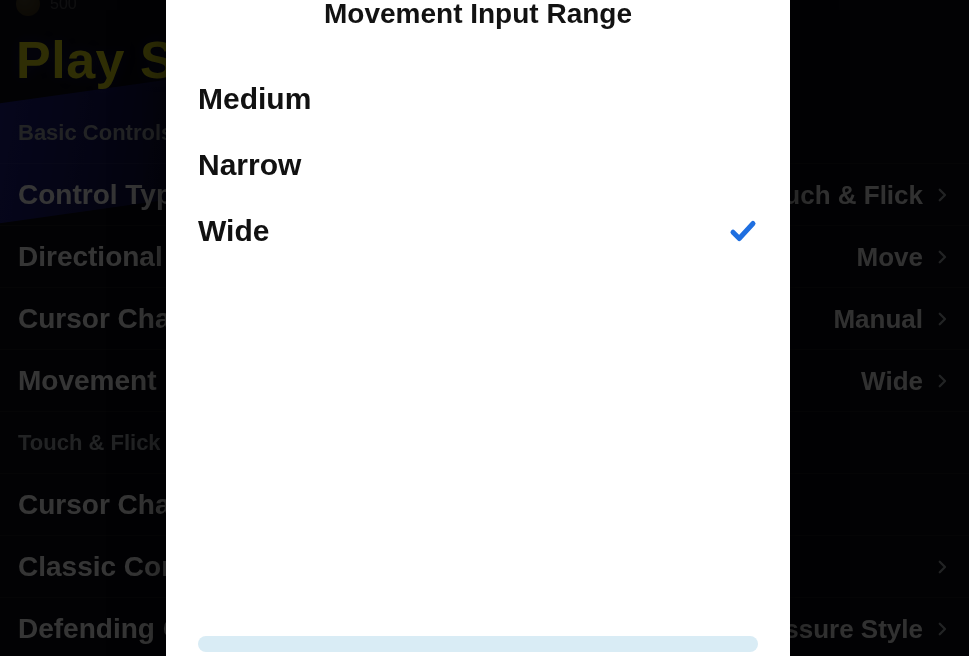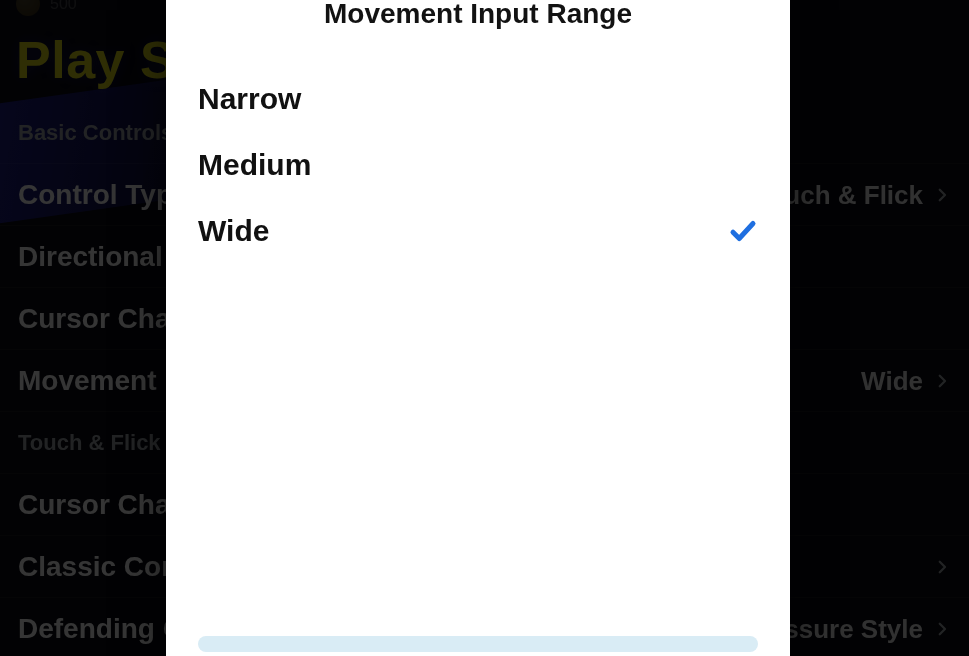--- a/index.html
+++ b/index.html
@@ -110,25 +110,41 @@
           <svg viewBox="0 0 24 24" fill="none" stroke="#9aa0a6" stroke-width="3" stroke-linecap="round" stroke-linejoin="round">
               <polyline points="9 5 16 12 9 19"></polyline>
             </svg>
         </span>
       </span>
       <span class="divider"></span>
     </div>
 
     <div class="row">
       <span class="label">Directional Stick</span>
+      <span class="value">
+        <span>Move</span>
+        <span class="chevron-right">
+          <svg viewBox="0 0 24 24" fill="none" stroke="#9aa0a6" stroke-width="3" stroke-linecap="round" stroke-linejoin="round">
+              <polyline points="9 5 16 12 9 19"></polyline>
+            </svg>
+        </span>
+      </span>
       <span class="divider"></span>
     </div>
 
     <div class="row">
       <span class="label">Cursor Change</span>
+      <span class="value">
+        <span>Manual</span>
+        <span class="chevron-right">
+          <svg viewBox="0 0 24 24" fill="none" stroke="#9aa0a6" stroke-width="3" stroke-linecap="round" stroke-linejoin="round">
+              <polyline points="9 5 16 12 9 19"></polyline>
+            </svg>
+        </span>
+      </span>
       <span class="divider"></span>
     </div>
 
     <div class="row">
       <span class="label">Movement Input Range</span>
       <span class="value">
         <span>Wide</span>
         <span class="chevron-right">
           <svg viewBox="0 0 24 24" fill="none" stroke="#9aa0a6" stroke-width="3" stroke-linecap="round" stroke-linejoin="round">
               <polyline points="9 5 16 12 9 19"></polyline>
@@ -177,25 +193,25 @@
   </div>
 </div>
 
 <div class="dim"></div>
 
 <div class="modal">
   <div class="modal-title">Movement Input Range</div>
 
   <div class="option-list">
     <div class="option">
+      <span>Medium</span>
+      <span class="check-slot"></span>
+    </div>
+    <div class="option">
       <span>Narrow</span>
-      <span class="check-slot"></span>
-    </div>
-    <div class="option">
-      <span>Medium</span>
       <span class="check-slot"></span>
     </div>
     <div class="option">
       <span>Wide</span>
       <span class="check-icon">
         <svg viewBox="0 0 24 24" fill="none" stroke="#1f6fe0" stroke-width="4" stroke-linecap="round" stroke-linejoin="round">
             <polyline points="4 13 9 18 20 6"></polyline>
           </svg>
       </span>
     </div>

